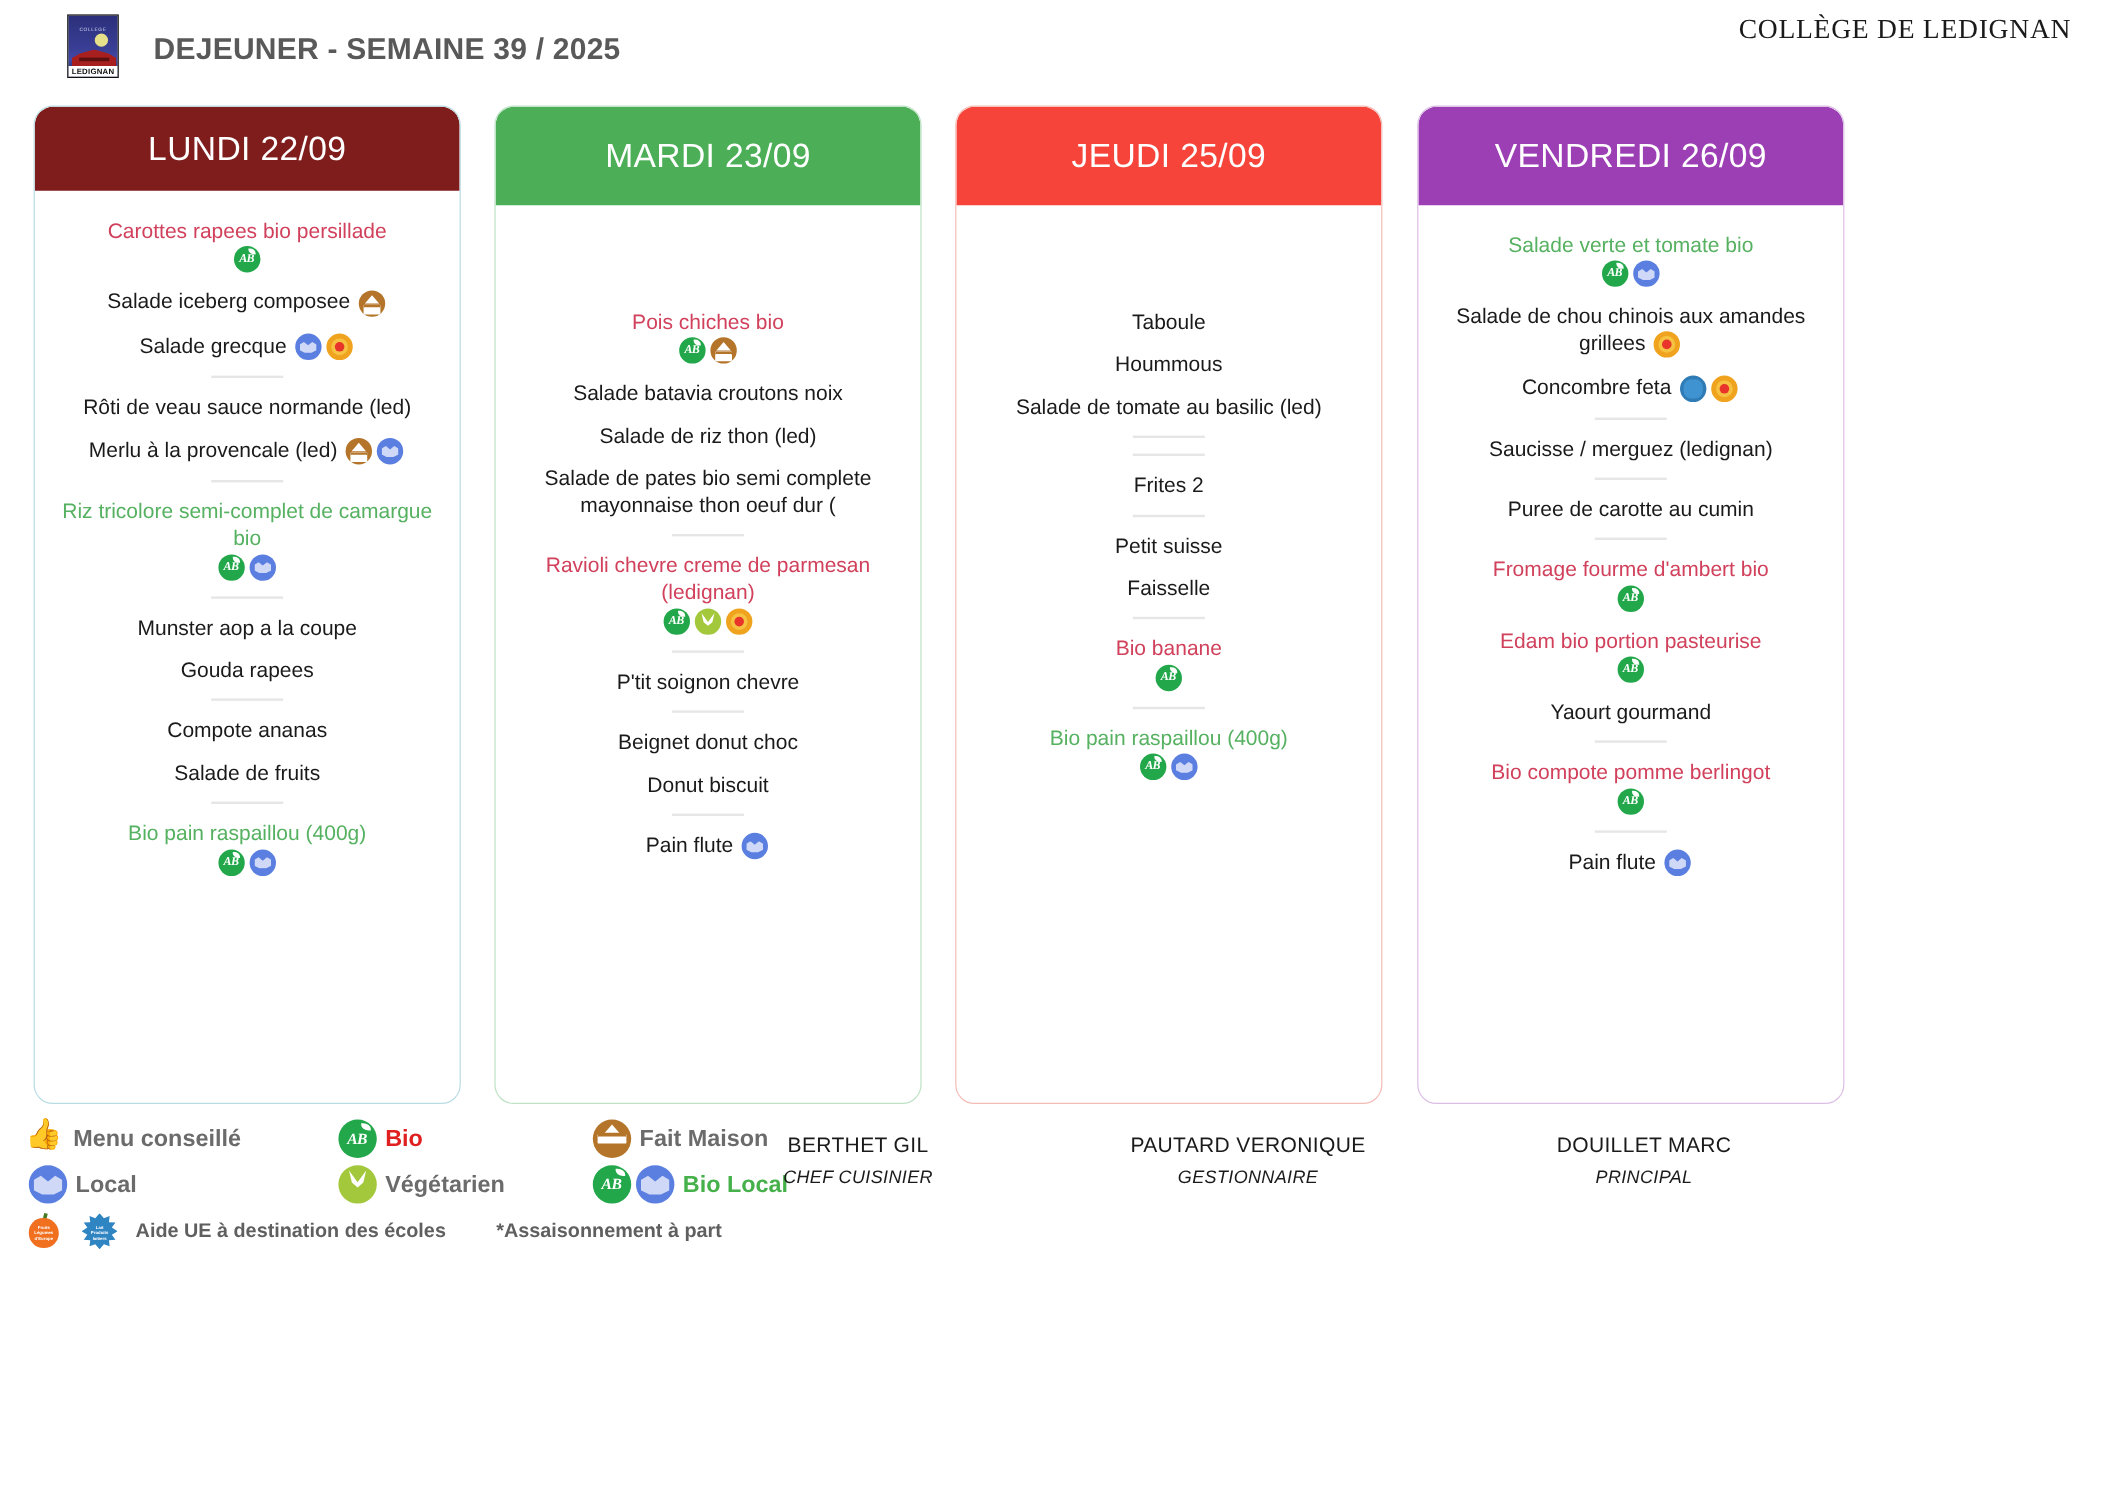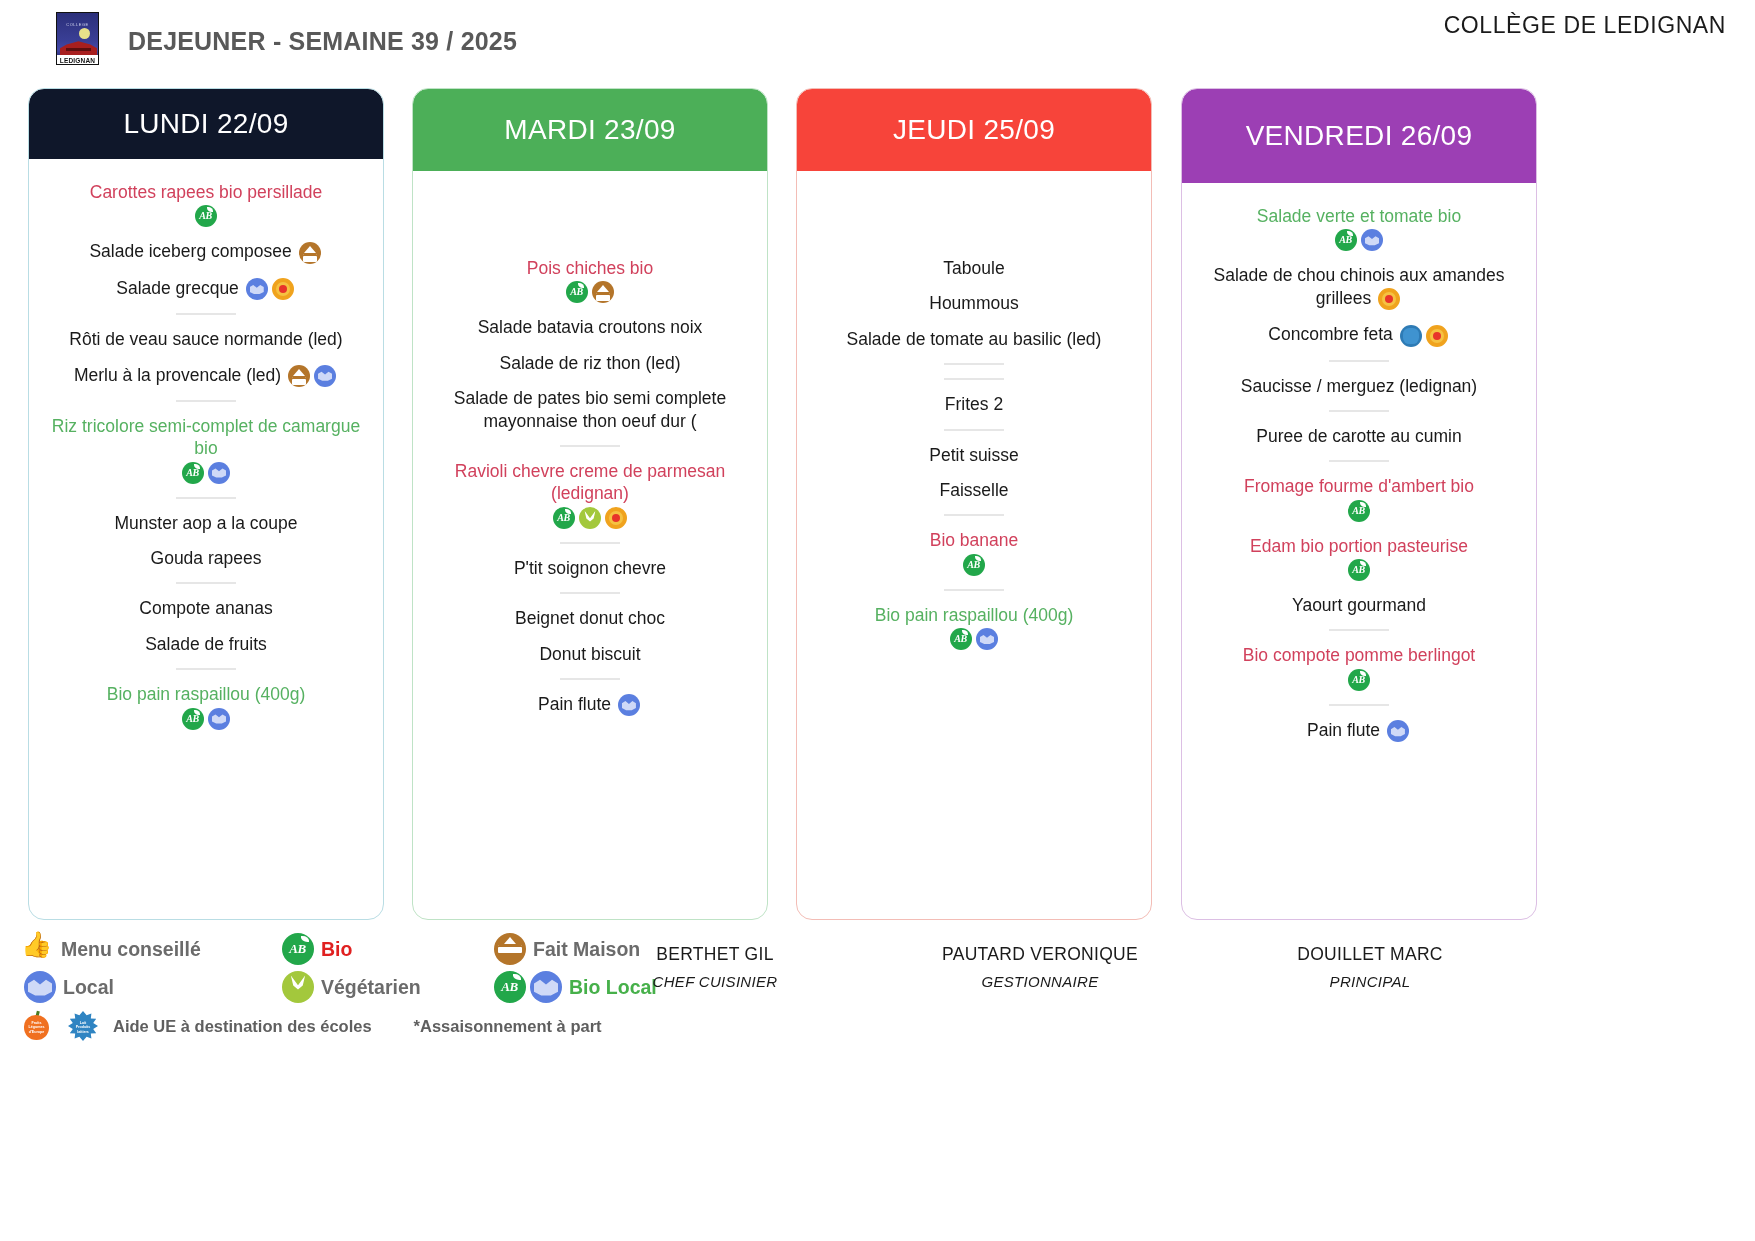--- a/index.html
+++ b/index.html
@@ -45,21 +45,21 @@
     position: absolute; left: 0; bottom: 0px; width: 100%; text-align: center;
     font-size: 6.5px; font-weight: bold; color: #111; letter-spacing: .2px;
   }
   .doc-title {
     position: absolute; left: 128px; top: 27px;
     font-size: 25px; font-weight: bold; color: #595959;
     letter-spacing: .2px;
   }
   .school-name {
     position: absolute; right: 29px; top: 12px;
-    font-family: Liberation Sans, sans-serif;
+    font-family: Liberation Serif, serif;
     font-size: 23px; color: #1a1a1a; letter-spacing: .6px;
   }
 
   
   .cards { position: absolute; left: 0; top: 88px; width: 1755px; }
   .card {
     position: absolute; top: 0; width: 356px;
     background: #ffffff;
     border-radius: 16px;
     border: 1px solid #cfe3e8;
@@ -71,21 +71,21 @@
   .card.c2 { left: 796px;  border-color: #f3bdb6; }
   .card.c3 { left: 1181px; border-color: #dcbfe4; }
 
   .card-head {
     height: 70px; display: flex; align-items: center; justify-content: center;
     color: #ffffff; font-size: 28px; letter-spacing: .3px;
     border-radius: 15px 15px 0 0;
   }
   .card.c1 .card-head { height: 82px; }
   .card.c2 .card-head { height: 82px; }
-  .card.c3 .card-head { height: 94px; }
+  .card.c3 .card-head { height: 82px; }
 
   .card-body { padding: 0 8px; }
 
   .group { padding: 0; }
   .divider {
     width: 60px; height: 2px; background: #e6e6e6;
     margin: 13px auto;
   }
   .dish {
     text-align: center;
@@ -237,21 +237,21 @@
       <div class="bld"></div>
       <div class="base"></div>
       <div class="ledignan">LEDIGNAN</div>
     </div>
     <div class="doc-title">DEJEUNER - SEMAINE 39 / 2025</div>
     <div class="school-name">COLLÈGE DE LEDIGNAN</div>
   </div>
 
   <div class="cards" id="cards">
       <div class="card c0">
-        <div class="card-head" style="background: #0f172a;">LUNDI 22/09</div>
+        <div class="card-head" style="background: #7f1d1d;">LUNDI 22/09</div>
         <div class="card-body">
           <div style="height: 22px;"></div>
           <div class="group">
             <div class="dish bio"><span>Carottes rapees bio persillade</span><span class="badges"><span class="bdg small bdg-ab"><span class="ab">AB</span><span class="leaf"></span></span></span></div>
             <div class="dish"><span>Salade iceberg composee</span><span class="inline-badges">&nbsp;<span class="bdg small bdg-fm"></span></span></div>
             <div class="dish"><span>Salade grecque</span><span class="inline-badges">&nbsp;<span class="bdg small bdg-local"><span class="hs"></span></span><span class="bdg small bdg-ue"><span class="inner"></span><span class="dot"></span></span></span></div>
           </div>
           <div class="divider"></div>
           <div class="group">
             <div class="dish"><span>Rôti de veau sauce normande (led)</span></div>

